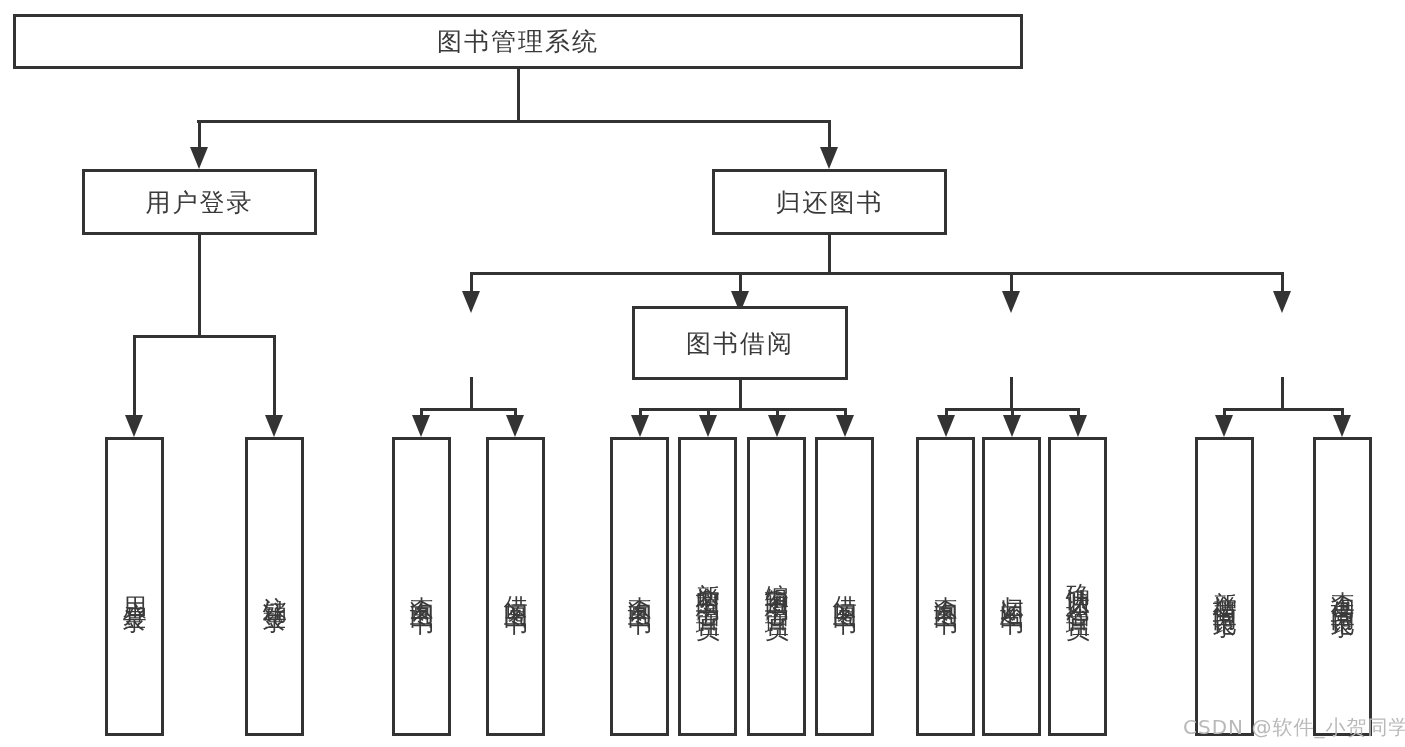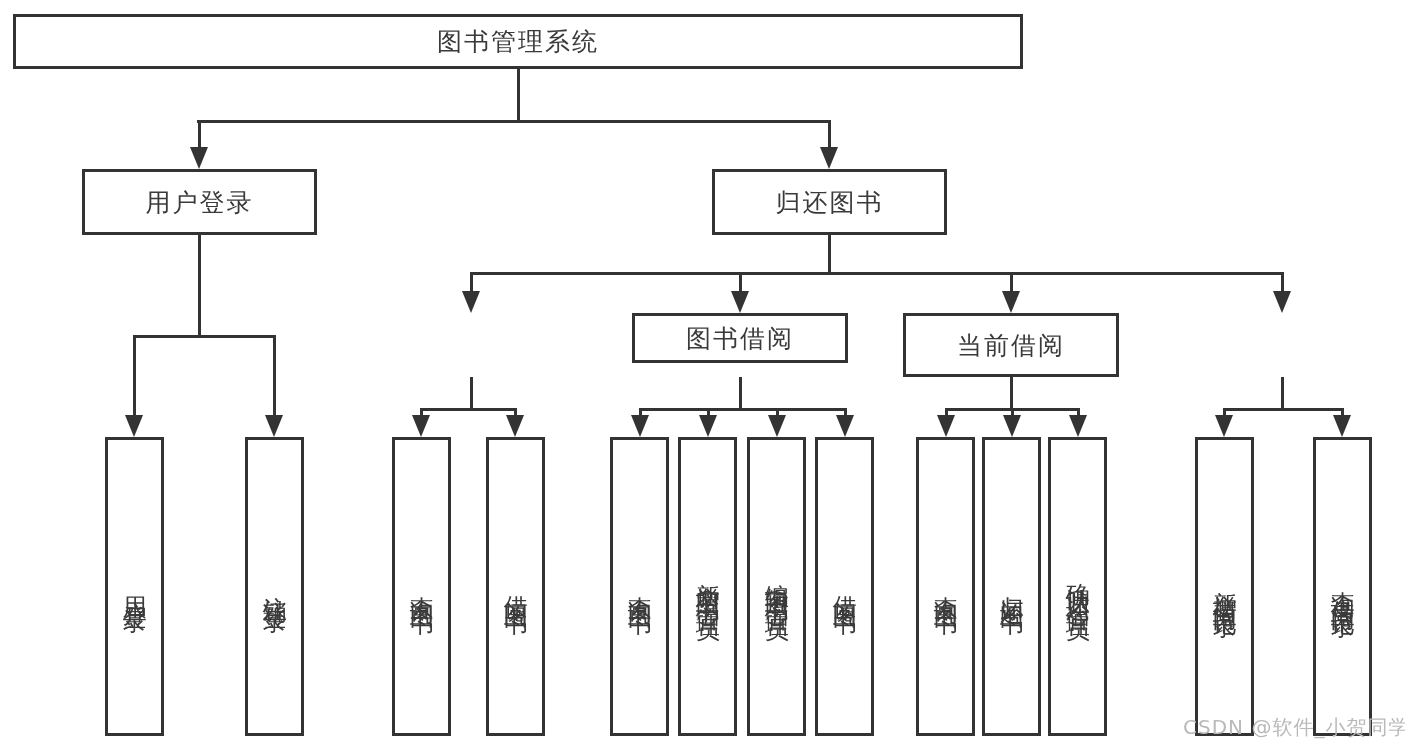--- a/index.html
+++ b/index.html
@@ -80,25 +80,22 @@
   <div class="h" style="left:470px; top:272px; width:814px;"></div>
   <div class="v" style="left:470px; top:272px; height:23px;"></div>
   <div class="arw" style="left:462px; top:291px;"></div>
   <div class="v" style="left:739px; top:272px; height:23px;"></div>
   <div class="arw" style="left:731px; top:291px;"></div>
   <div class="v" style="left:1010px; top:272px; height:23px;"></div>
   <div class="arw" style="left:1002px; top:291px;"></div>
   <div class="v" style="left:1281px; top:272px; height:23px;"></div>
   <div class="arw" style="left:1273px; top:291px;"></div>
 
-  <div class="box hbox" style="left:632px; top:313px; width:216px; height:50px;justify-content:center;">
+  <div class="box hbox" style="left:632px; top:306px; width:216px; height:74px;justify-content:center;">
     <span>图书借阅</span>
-  </div>
-  <div class="box hbox" style="left:903px; top:313px; width:216px; height:64px;">
-    <span>当前借阅</span>
   </div>
 
   <div class="v" style="left:470px; top:377px; height:34px;"></div>
   <div class="h" style="left:420px; top:408px; width:97px;"></div>
   <div class="v" style="left:420px; top:408px; height:12px;"></div>
   <div class="arw" style="left:412px; top:415px;"></div>
   <div class="v" style="left:514px; top:408px; height:12px;"></div>
   <div class="arw" style="left:506px; top:415px;"></div>
 
   <div class="v" style="left:739px; top:377px; height:34px;"></div>

